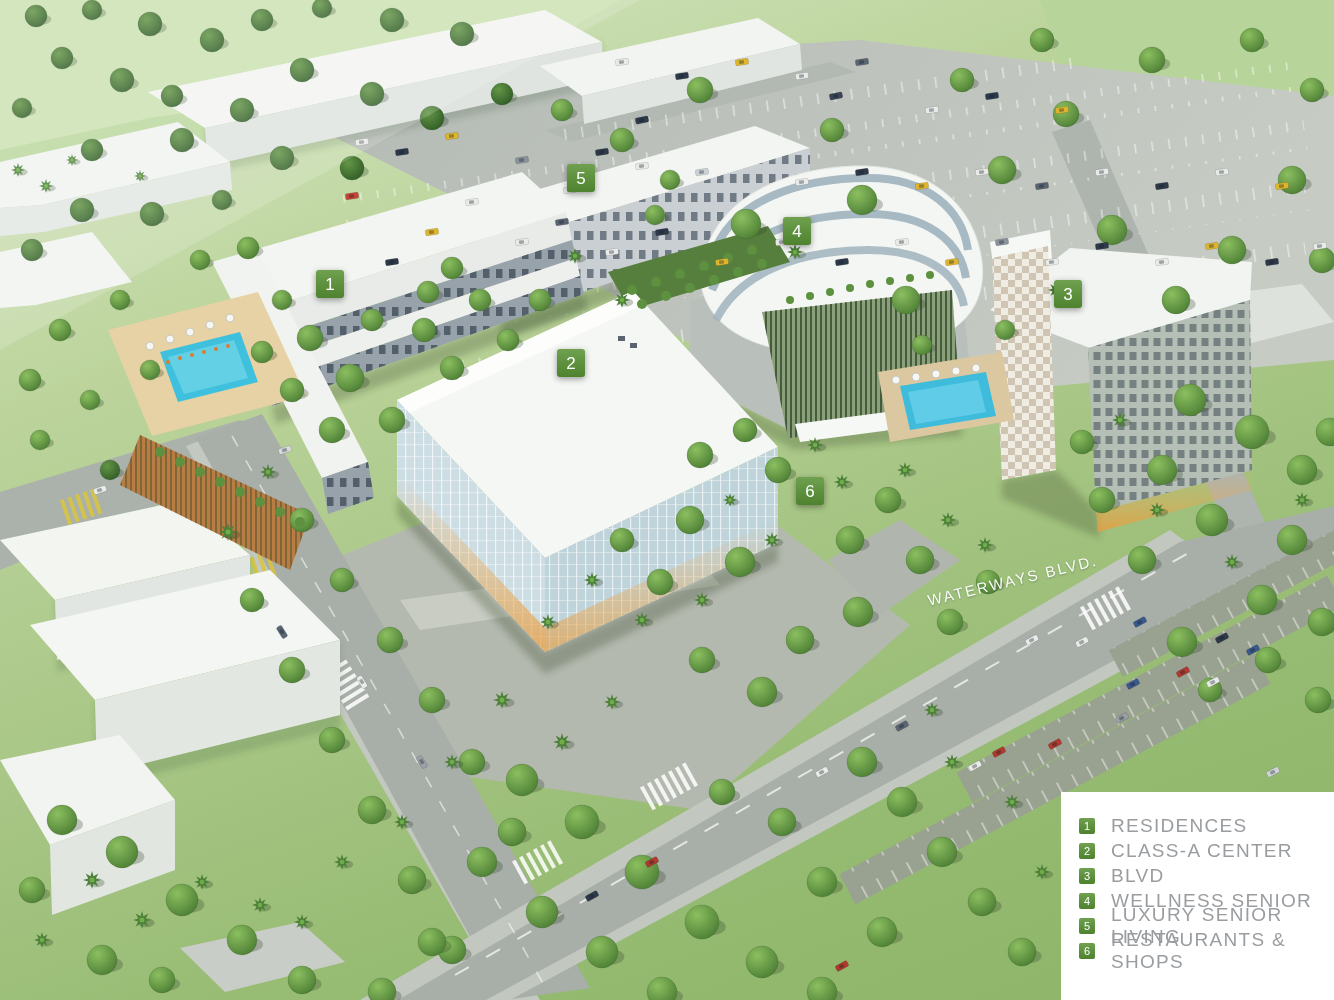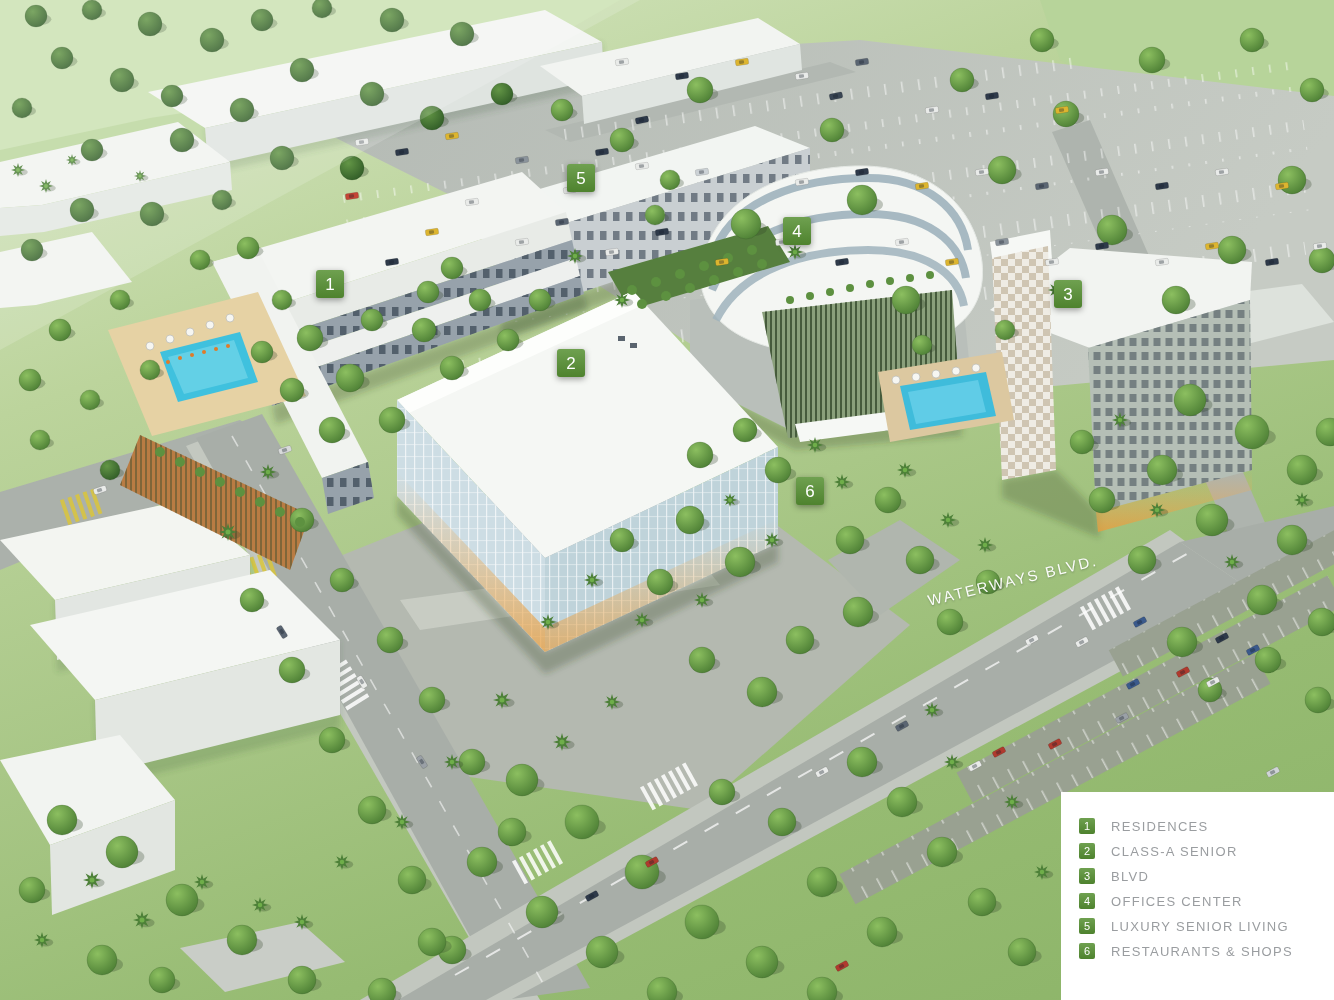--- a/index.html
+++ b/index.html
@@ -27,21 +27,21 @@
   
   .legend{position:absolute;left:1061px;top:792px;right:0;bottom:0;
     background:var(--legend-bg);padding:26px 10px 10px 18px;
     display:flex;flex-direction:column;gap:9px;}
   .legend-row{display:flex;align-items:center;gap:16px;height:16px;}
   .legend-num{width:16px;height:16px;flex:0 0 16px;border-radius:2px;
     background-color:var(--marker-green);
     background-image:linear-gradient(180deg,rgba(255,255,255,.14),rgba(0,0,0,.10));
     display:flex;align-items:center;justify-content:center;
     color:#fff;font-size:11px;line-height:1;}
-  .legend-label{color:var(--legend-text);font-size:13px;letter-spacing:1.3px;}
+  .legend-label{color:var(--legend-text);font-size:19px;letter-spacing:1.3px;}
 </style>
 </head>
 <body>
 
 <div class="stage">
 
 <svg width="1334" height="1000" viewBox="0 0 1334 1000">
   <defs>
     <radialGradient id="gTree" cx="0.35" cy="0.3" r="0.8">
       <stop offset="0" stop-color="#8cbf60"></stop>
@@ -1041,29 +1041,29 @@
 
   <div class="street-label">WATERWAYS BLVD.</div>
 
   <div class="legend">
     <div class="legend-row">
       <span class="legend-num">1</span>
       <span class="legend-label">RESIDENCES</span>
     </div>
     <div class="legend-row">
       <span class="legend-num">2</span>
-      <span class="legend-label">CLASS-A SENIOR</span>
+      <span class="legend-label">CLASS-A CENTER</span>
     </div>
     <div class="legend-row">
       <span class="legend-num">3</span>
       <span class="legend-label">BLVD</span>
     </div>
     <div class="legend-row">
       <span class="legend-num">4</span>
-      <span class="legend-label">OFFICES CENTER</span>
+      <span class="legend-label">WELLNESS SENIOR</span>
     </div>
     <div class="legend-row">
       <span class="legend-num">5</span>
       <span class="legend-label">LUXURY SENIOR LIVING</span>
     </div>
     <div class="legend-row">
       <span class="legend-num">6</span>
       <span class="legend-label">RESTAURANTS &amp; SHOPS</span>
     </div>
   </div>

